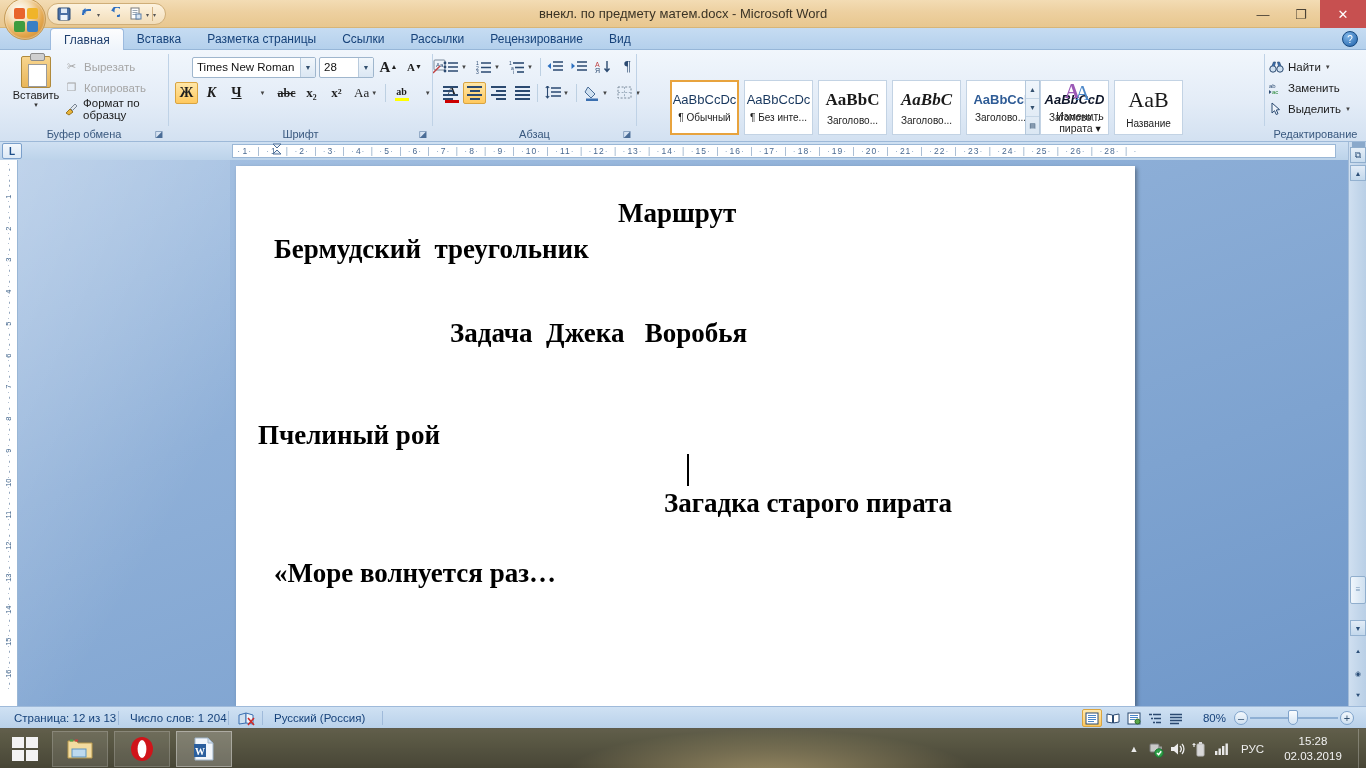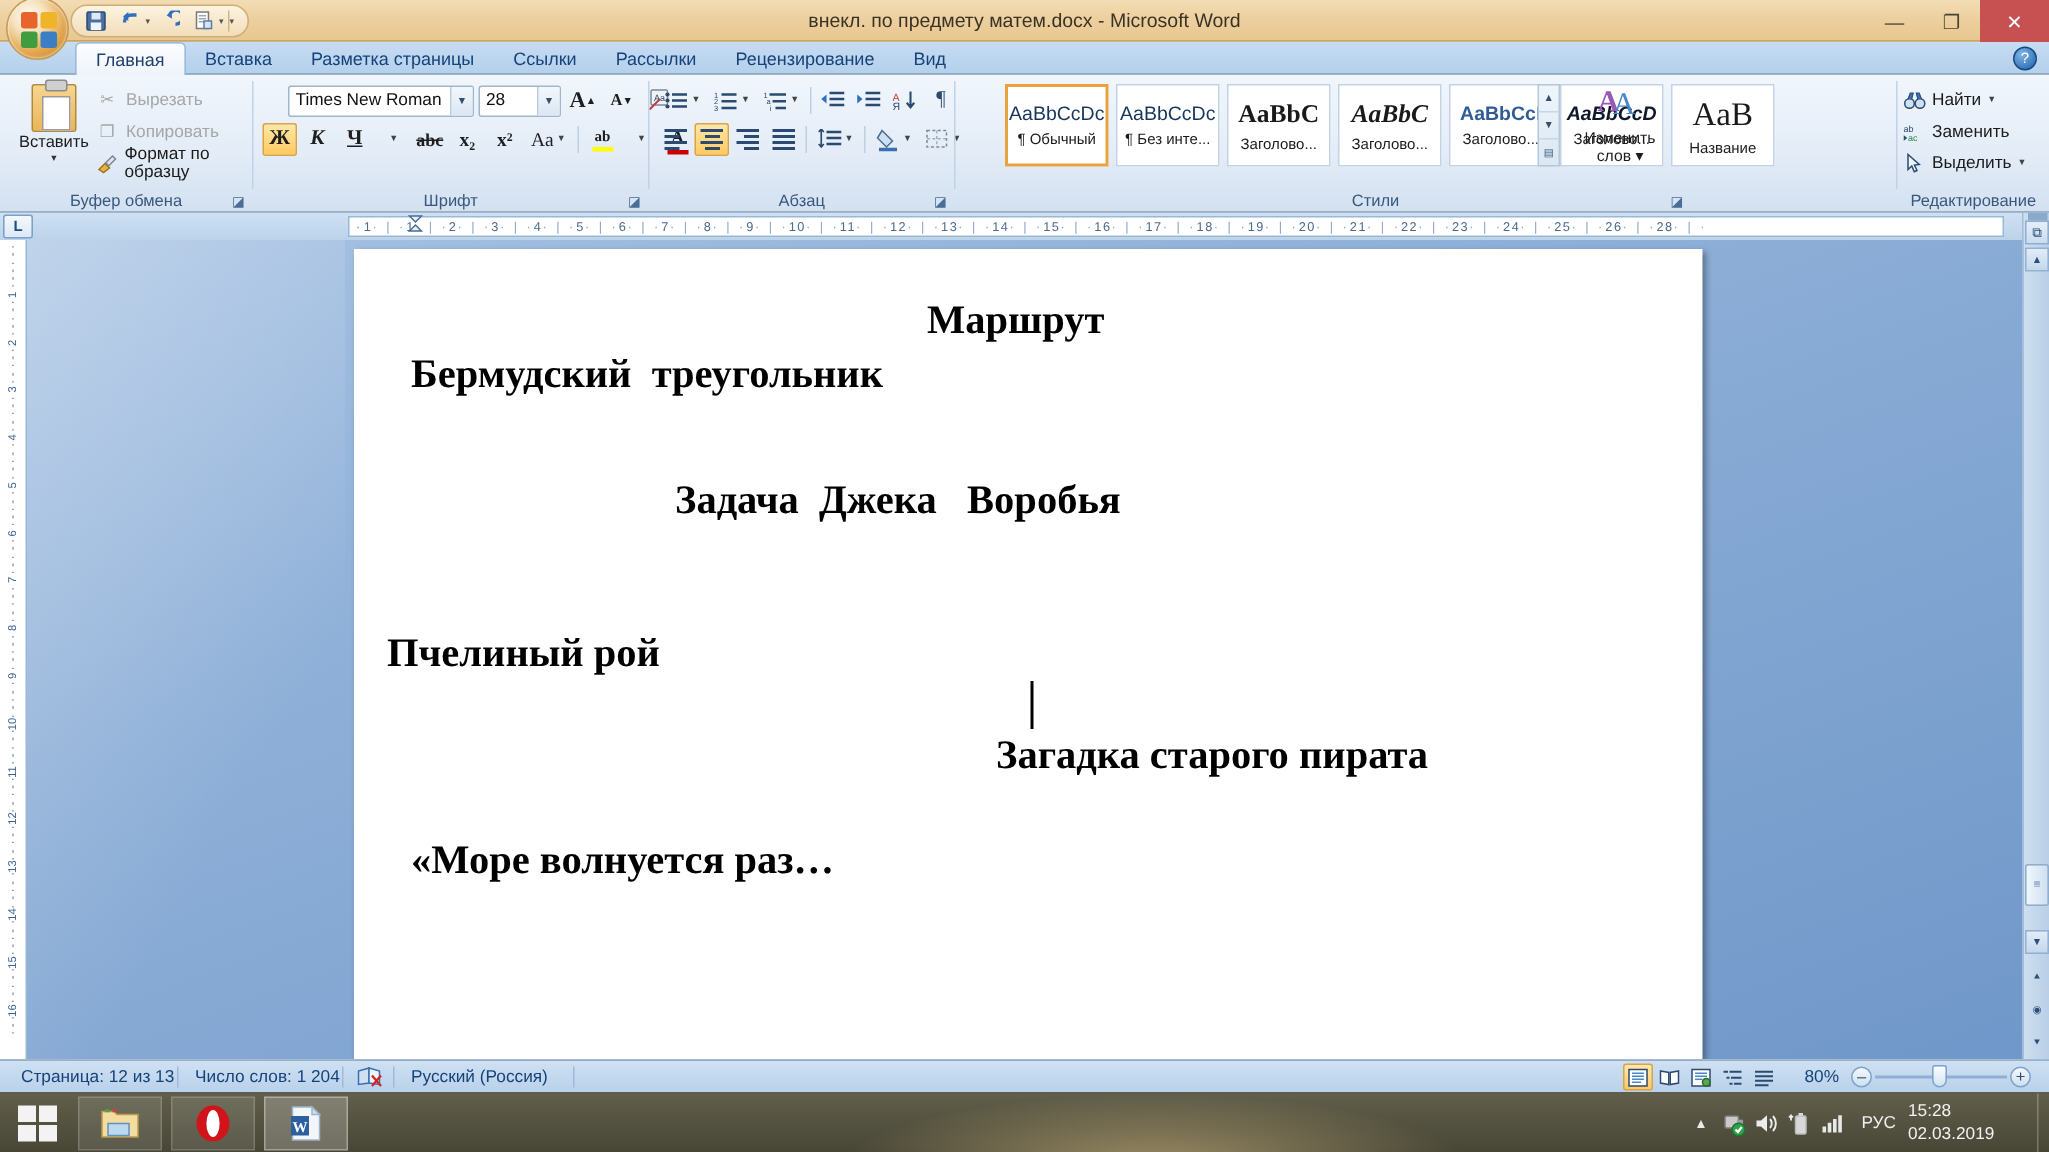--- a/index.html
+++ b/index.html
@@ -154,21 +154,21 @@
   .underbar { display: block; width: 14px; height: 3px; margin-top: 1px; }
 
   
   #g-par { left: 433px; width: 203px; }
   .pg-row1 { position: absolute; left: 6px; top: 6px; display: flex; align-items: center; gap: 1px; }
   .pg-row2 { position: absolute; left: 6px; top: 32px; display: flex; align-items: center; gap: 1px; }
   .lines-ico { display: flex; flex-direction: column; gap: 2px; width: 15px; }
   .lines-ico i { display: block; height: 2px; background: #2b4a71; }
 
   
-  #g-styles { left: 637px; width: 627px; }
+  #g-styles { left: 637px; width: 627px; margin-top: 24px; }
   .style-gal { position: absolute; left: 33px; top: 6px; display: flex; gap: 5px; }
   .style-item {
     width: 69px; height: 55px; background: #fff; border: 1px solid #c3d3e4;
     display: flex; flex-direction: column; align-items: center; justify-content: center;
     overflow: hidden;
   }
   .style-item.sel { border: 2px solid #e8a33d; box-shadow: inset 0 0 0 1px #fff; }
   .style-prev { font-size: 13px; color: #17365d; white-space: nowrap; font-family: "Liberation Sans", sans-serif; }
   .style-prev.serif { font-family: "Liberation Serif", serif; }
   .style-name { font-size: 10px; color: #1b1b1b; white-space: nowrap; margin-top: 5px; }
@@ -315,21 +315,21 @@
     display: flex; align-items: center; justify-content: center;
   }
   .task-btn.active { background: rgba(255,255,255,.22); border-color: rgba(255,255,255,.35); }
   .tray { position: absolute; right: 0; top: 0; height: 40px; display: flex; align-items: center; }
   .tray-ico {
     width: 22px; height: 40px; display: flex; align-items: center; justify-content: center;
     font-size: 13px; color: #eaeaea;
   }
   .tray-lang { font-size: 11.5px; color: #eee; padding: 0 8px; }
   .clock {
-    width: 86px; text-align: left; color: #f2f2f2; font-size: 11.5px; line-height: 15px;
+    width: 86px; text-align: center; color: #f2f2f2; font-size: 11.5px; line-height: 15px;
     padding-right: 4px;
   }
   .showdesk { width: 8px; height: 40px; border-left: 1px solid rgba(255,255,255,.25); }
 </style>
 </head>
 <body>
 
 <div class="titlebar">
   <div class="title-text">внекл. по предмету матем.docx - Microsoft Word</div>
   <div class="wincontrols">
@@ -633,21 +633,21 @@
       <div class="gs-btn" style="border-bottom:none">▤</div>
     </div>
     <div class="change-styles">
       <div class="cs-ico">
         <svg width="34" height="26" viewBox="0 0 34 26">
             <text x="2" y="20" font-size="20" font-family="Liberation Serif" fill="#9b59b6" font-weight="bold">A</text>
             <text x="12" y="22" font-size="21" font-family="Liberation Serif" fill="#4a86c8">A</text>
           </svg>
       </div>
       <div class="cs-lbl">Изменить</div>
-      <div class="cs-lbl">слов ▾</div>
+      <div class="cs-lbl">пирата ▾</div>
     </div>
     <div class="group-label" style="left:0;width:560px">Стили</div>
     <div class="dialog-launcher" style="right:140px">◪</div>
   </div>
   <div class="group-sep" style="left:1264px"></div>
 
   <div class="group" id="g-edit">
     <div class="ed-rows">
       <div class="ed-row">
         <span class="mini-ico">

